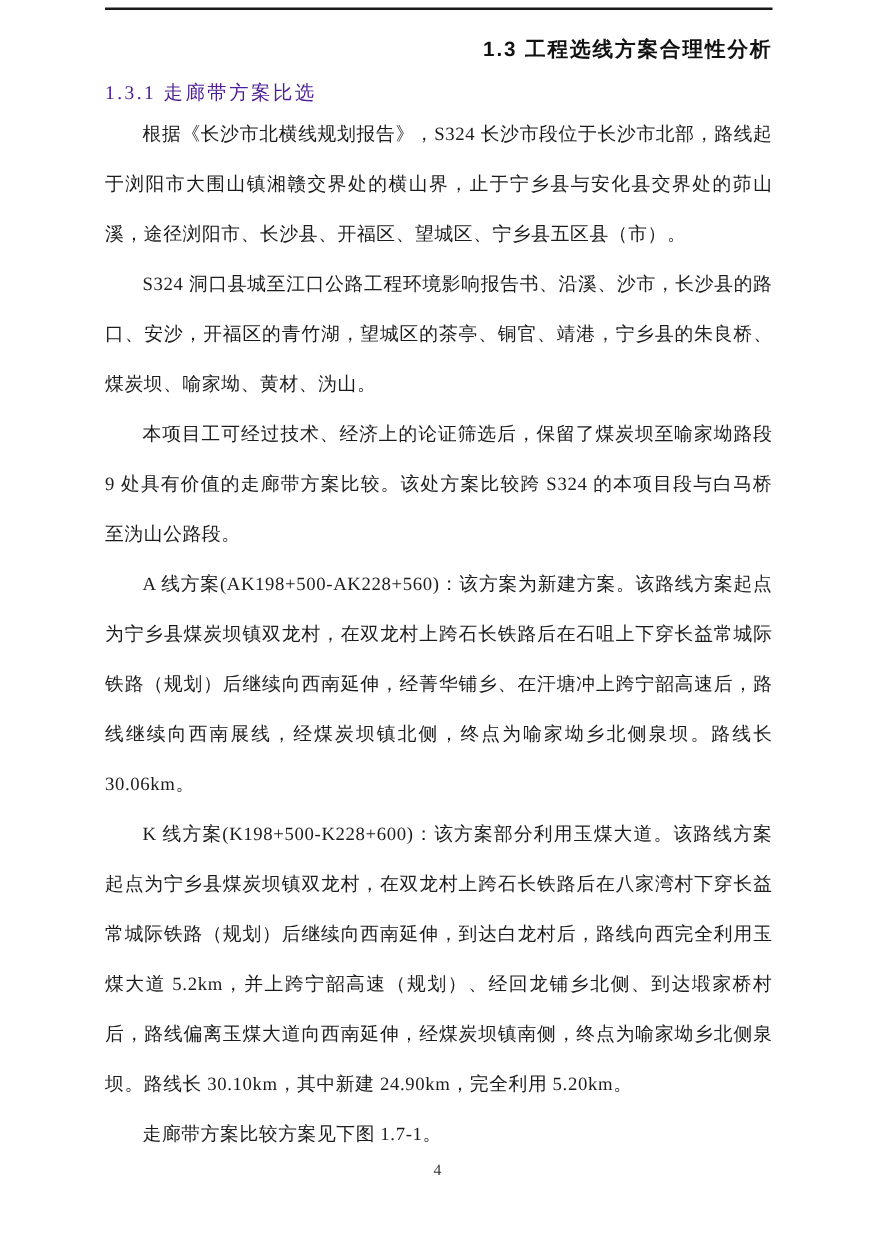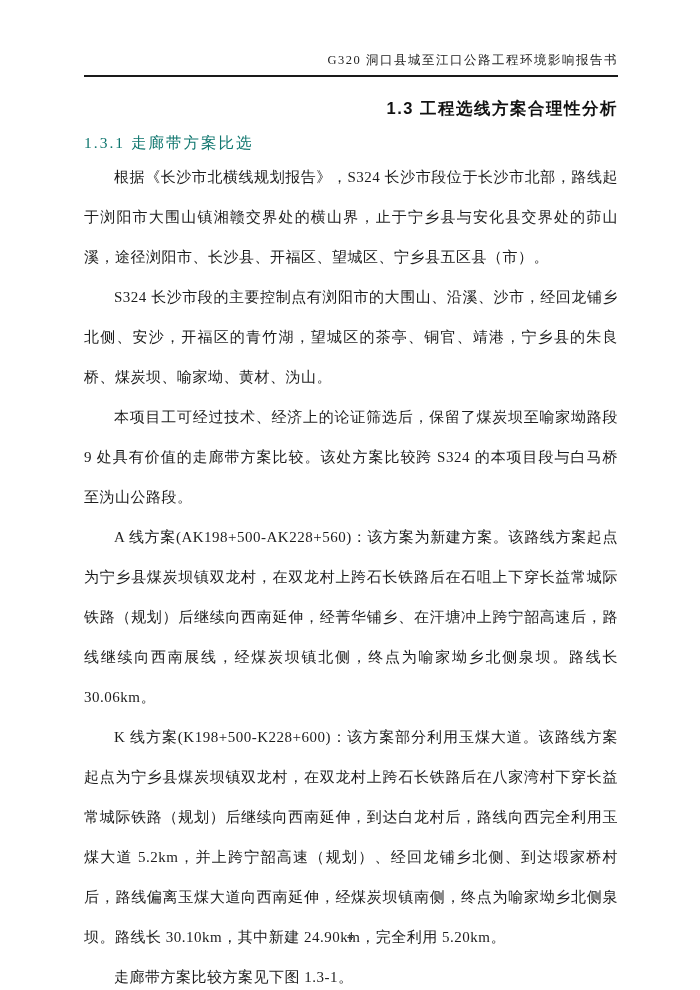--- a/index.html
+++ b/index.html
@@ -37,21 +37,21 @@
     font-weight: bold;
     color: #111111;
     margin: 21px 0 0 0;
     letter-spacing: 1.5px;
     text-align: right;
   }
   .subsection-heading {
     font-family: "Liberation Serif", "DejaVu Serif", serif;
     font-size: 15.5px;
     font-weight: normal;
-    color: #0f766e;
+    color: #4c1d95;
     margin: 13px 0 3px 0;
     letter-spacing: 2px;
   }
   .body-text p {
     font-size: 15px;
     line-height: 40px;
     margin: 0;
     text-indent: 2em;
     text-align: justify;
     letter-spacing: 0.5px;
@@ -65,43 +65,40 @@
     text-align: center;
     font-size: 12.5px;
     color: #333333;
   }
 </style>
 </head>
 <body>
 
 <div class="page">
 
-  <div class="header">
-    <span>G320 洞口县城至江口公路工程环境影响报告书</span>
-  </div>
 
   <hr class="header-rule">
 
   <div class="body-text">
 
     <div class="section-heading">1.3  工程选线方案合理性分析</div>
 
     <div class="subsection-heading">1.3.1  走廊带方案比选</div>
 
     <p>根据《长沙市北横线规划报告》，S324 长沙市段位于长沙市北部，路线起于浏阳市大围山镇湘赣交界处的横山界，止于宁乡县与安化县交界处的茆山溪，途径浏阳市、长沙县、开福区、望城区、宁乡县五区县（市）。</p>
 
-    <p>S324 长沙市段的主要控制点有浏阳市的大围山、沿溪、沙市，经回龙铺乡北侧、安沙，开福区的青竹湖，望城区的茶亭、铜官、靖港，宁乡县的朱良桥、煤炭坝、喻家坳、黄材、沩山。</p>
+    <p>S324 洞口县城至江口公路工程环境影响报告书、沿溪、沙市，长沙县的路口、安沙，开福区的青竹湖，望城区的茶亭、铜官、靖港，宁乡县的朱良桥、煤炭坝、喻家坳、黄材、沩山。</p>
 
     <p>本项目工可经过技术、经济上的论证筛选后，保留了煤炭坝至喻家坳路段 9 处具有价值的走廊带方案比较。该处方案比较跨 S324 的本项目段与白马桥至沩山公路段。</p>
 
     <p>A 线方案(AK198+500-AK228+560)：该方案为新建方案。该路线方案起点为宁乡县煤炭坝镇双龙村，在双龙村上跨石长铁路后在石咀上下穿长益常城际铁路（规划）后继续向西南延伸，经菁华铺乡、在汗塘冲上跨宁韶高速后，路线继续向西南展线，经煤炭坝镇北侧，终点为喻家坳乡北侧泉坝。路线长 30.06km。</p>
 
     <p>K 线方案(K198+500-K228+600)：该方案部分利用玉煤大道。该路线方案起点为宁乡县煤炭坝镇双龙村，在双龙村上跨石长铁路后在八家湾村下穿长益常城际铁路（规划）后继续向西南延伸，到达白龙村后，路线向西完全利用玉煤大道 5.2km，并上跨宁韶高速（规划）、经回龙铺乡北侧、到达塅家桥村后，路线偏离玉煤大道向西南延伸，经煤炭坝镇南侧，终点为喻家坳乡北侧泉坝。路线长 30.10km，其中新建 24.90km，完全利用 5.20km。</p>
 
-    <p>走廊带方案比较方案见下图 1.3-1。</p>
+    <p>走廊带方案比较方案见下图 1.7-1。</p>
 
   </div>
 
   <div class="footer">
     <span>4</span>
   </div>
 
 </div>
 
 </body></html>

